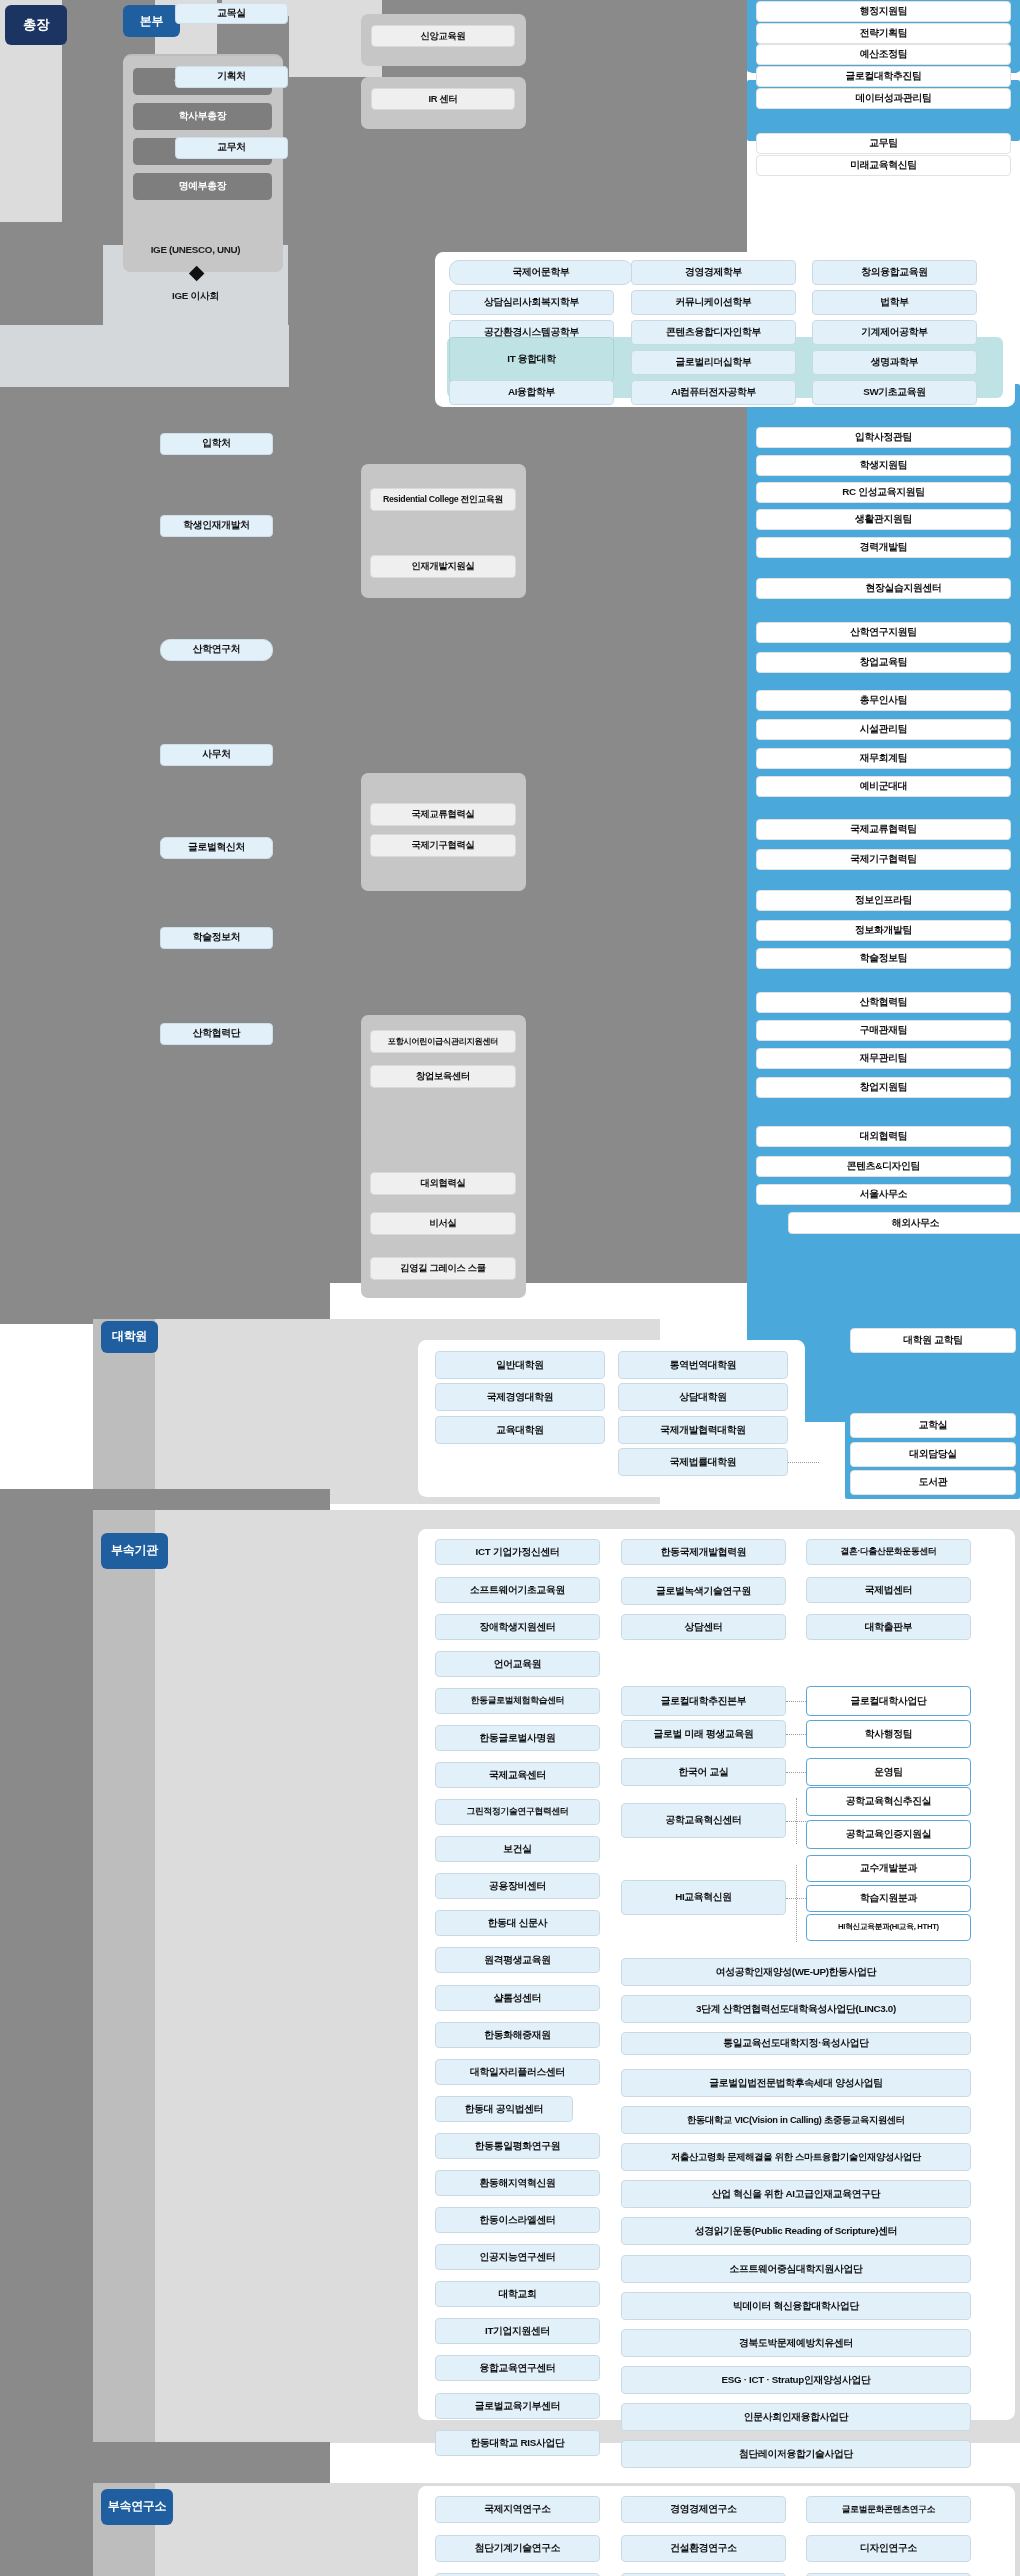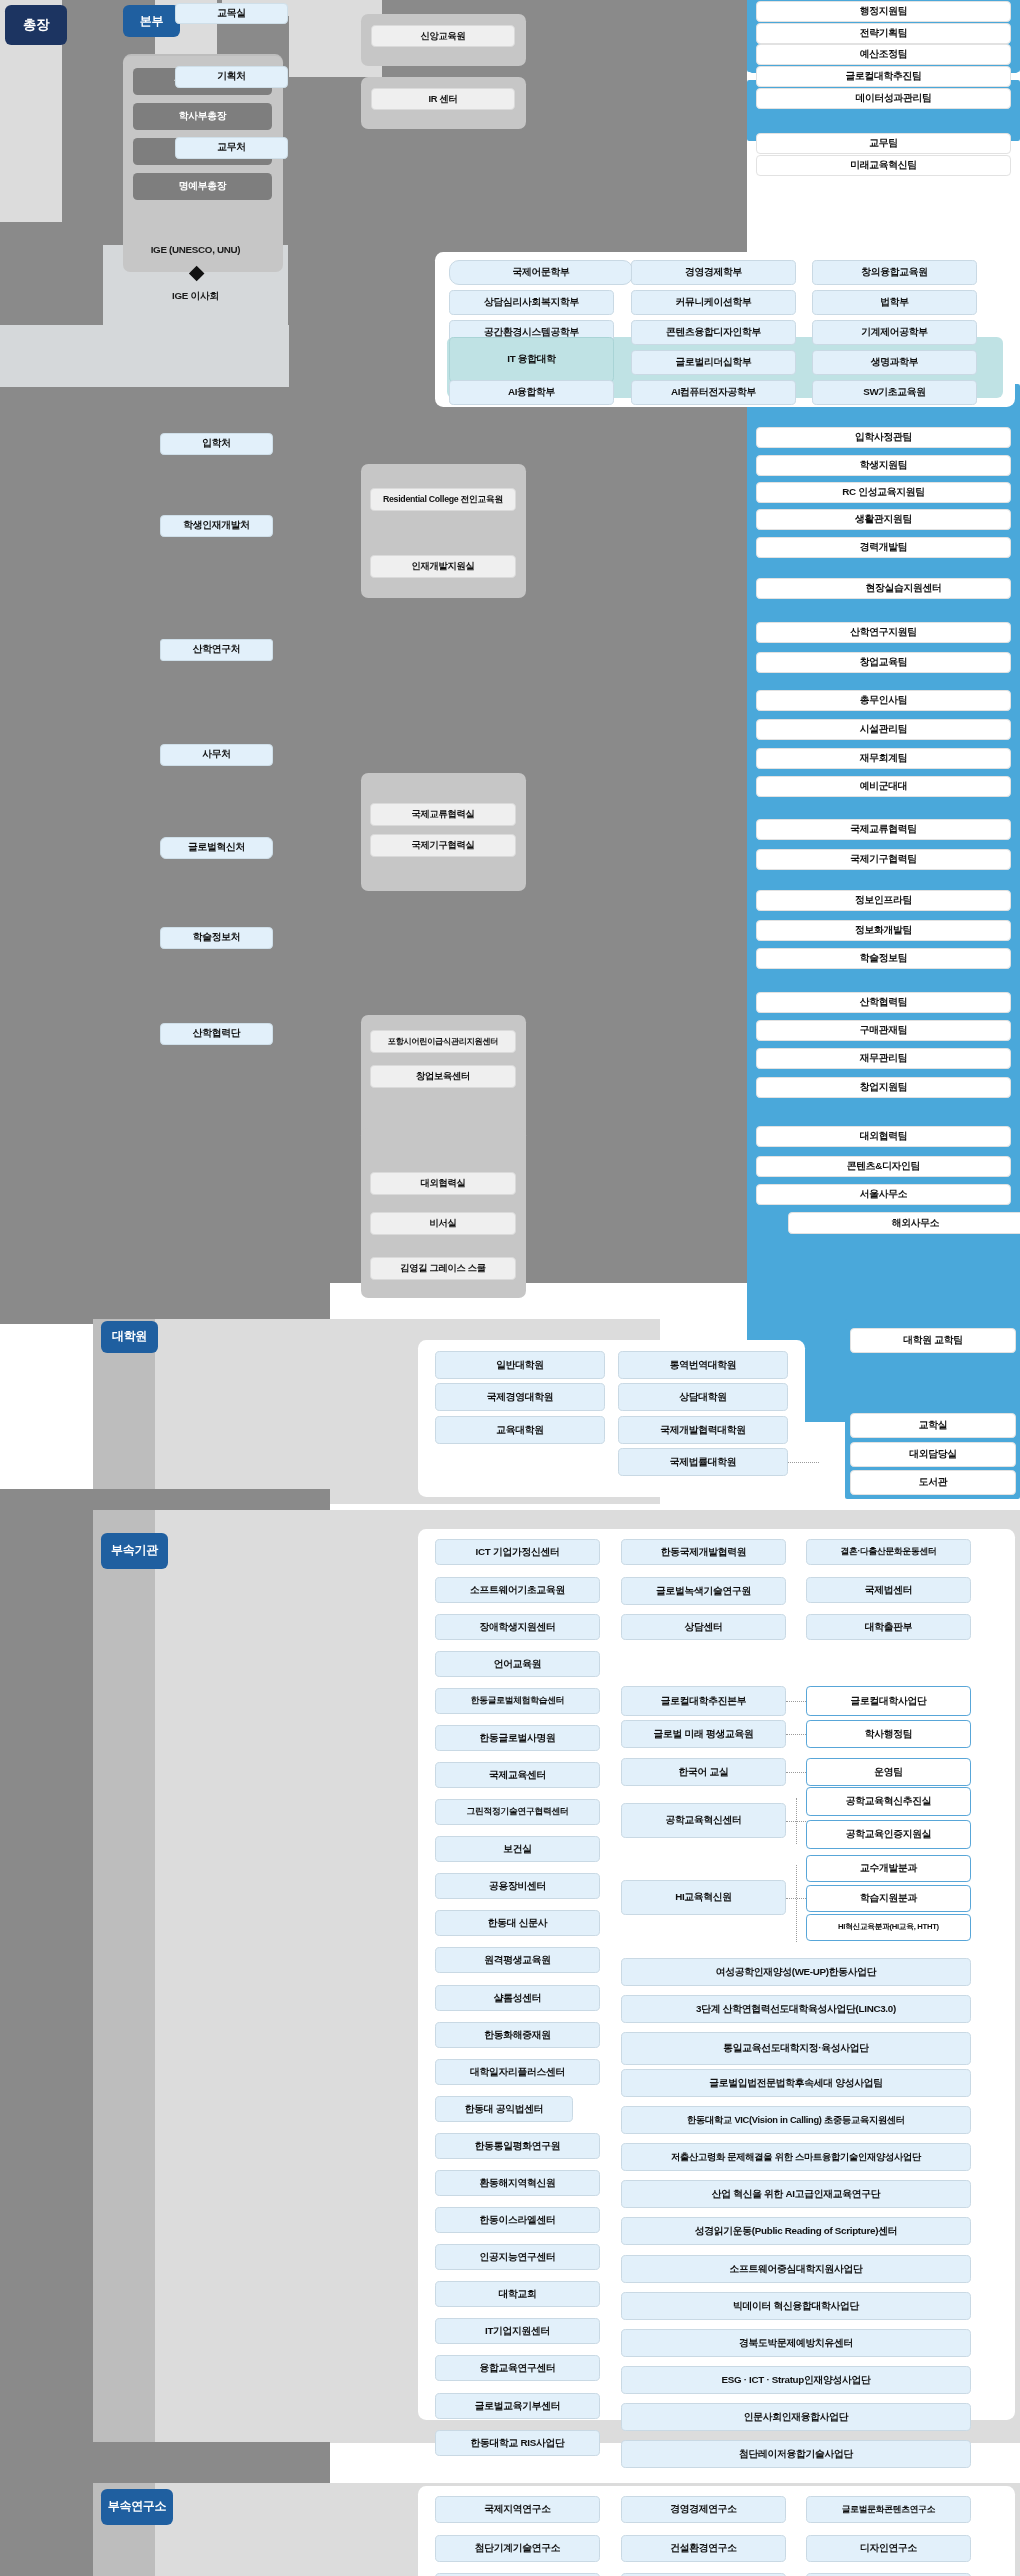--- a/index.html
+++ b/index.html
@@ -102,21 +102,21 @@
 <div class="diamond" style="left:191px;top:268px;"></div>
 <div class="box ige" style="left:108px;top:286px;width:175px;height:20.6px;">IGE 이사회</div>
 
 <div class="box lvl1b" style="left:123px;top:5.2px;width:57px;height:32px;">본부</div>
 
 <div class="box office" style="left:175px;top:2.6px;width:113px;height:21.6px;border-radius:4.1px;">교목실</div>
 <div class="box office" style="left:175px;top:66px;width:113px;height:21.6px;border-radius:4.1px;">기획처</div>
 <div class="box office" style="left:175px;top:137px;width:113px;height:21.6px;border-radius:4.1px;">교무처</div>
 <div class="box office" style="left:160px;top:433px;width:113px;height:21.6px;border-radius:4.1px;">입학처</div>
 <div class="box office" style="left:160px;top:515px;width:113px;height:21.6px;border-radius:4.1px;">학생인재개발처</div>
-<div class="box office" style="left:160px;top:639px;width:113px;height:21.6px;border-radius:3px;">산학연구처</div>
+<div class="box office" style="left:160px;top:639px;width:113px;height:21.6px;border-radius:10px;">산학연구처</div>
 <div class="box office" style="left:160px;top:744px;width:113px;height:21.6px;border-radius:4.1px;">사무처</div>
 <div class="box office" style="left:160px;top:837px;width:113px;height:21.6px;border-radius:6px;">글로벌혁신처</div>
 <div class="box office" style="left:160px;top:927px;width:113px;height:21.6px;border-radius:4.1px;">학술정보처</div>
 <div class="box office" style="left:160px;top:1023px;width:113px;height:21.6px;border-radius:4.1px;">산학협력단</div>
 
 <div class="grey-panel" style="left:361px;top:14.4px;width:165px;height:52px;"></div>
 <div class="box sub" style="left:371px;top:25px;width:144px;height:21.6px;">신앙교육원</div>
 
 <div class="grey-panel" style="left:361px;top:77px;width:165px;height:52px;"></div>
 <div class="box sub" style="left:371px;top:88px;width:144px;height:21.6px;">IR 센터</div>
@@ -292,21 +292,21 @@
 
 <div class="box dept" style="left:621px;top:1880px;width:165px;height:35px;">HI교육혁신원</div>
 <div class="dotline" style="left:786px;top:1898px;width:21.6px;"></div>
 <div class="dotline-v" style="left:796px;top:1865px;height:77px;"></div>
 <div class="box teamb" style="left:806px;top:1855px;width:165px;height:27px;">교수개발분과</div>
 <div class="box teamb" style="left:806px;top:1885px;width:165px;height:27px;">학습지원분과</div>
 <div class="box teamb" style="left:806px;top:1914px;width:165px;height:27px;font-size:7.7px;">HI혁신교육분과(HI교육, HTHT)</div>
 
 <div class="box dept" style="left:621px;top:1958px;width:350px;height:28px;">여성공학인재양성(WE-UP)한동사업단</div>
 <div class="box dept" style="left:621px;top:1995px;width:350px;height:28px;">3단계 산학연협력선도대학육성사업단(LINC3.0)</div>
-<div class="box dept" style="left:621px;top:2032px;width:350px;height:33px;">통일교육선도대학지정·육성사업단</div>
+<div class="box dept" style="left:621px;top:2032px;width:350px;height:23px;">통일교육선도대학지정·육성사업단</div>
 <div class="box dept" style="left:621px;top:2069px;width:350px;height:28px;">글로벌입법전문법학후속세대 양성사업팀</div>
 <div class="box dept" style="left:621px;top:2106px;width:350px;height:28px;font-size:9.3px;">한동대학교 VIC(Vision in Calling) 초중등교육지원센터</div>
 <div class="box dept" style="left:621px;top:2143px;width:350px;height:28px;font-size:9.3px;">저출산고령화 문제해결을 위한 스마트융합기술인재양성사업단</div>
 <div class="box dept" style="left:621px;top:2180px;width:350px;height:28px;">산업 혁신을 위한 AI고급인재교육연구단</div>
 <div class="box dept" style="left:621px;top:2217px;width:350px;height:28px;">성경읽기운동(Public Reading of Scripture)센터</div>
 <div class="box dept" style="left:621px;top:2255px;width:350px;height:28px;">소프트웨어중심대학지원사업단</div>
 <div class="box dept" style="left:621px;top:2292px;width:350px;height:28px;">빅데이터 혁신융합대학사업단</div>
 <div class="box dept" style="left:621px;top:2329px;width:350px;height:28px;">경북도박문제예방치유센터</div>
 <div class="box dept" style="left:621px;top:2366px;width:350px;height:28px;">ESG · ICT · Stratup인재양성사업단</div>
 <div class="box dept" style="left:621px;top:2403px;width:350px;height:28px;">인문사회인재융합사업단</div>

